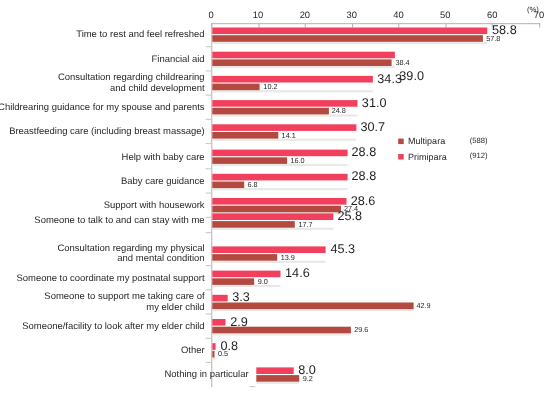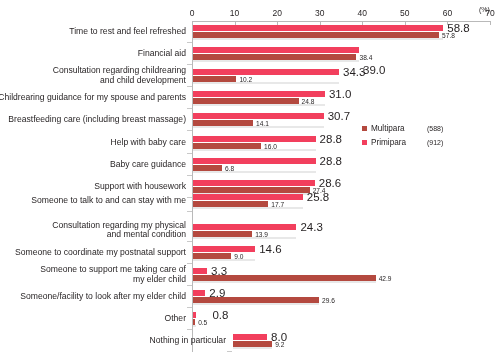--- a/index.html
+++ b/index.html
@@ -259,21 +259,21 @@
         <div class="val" style="left: 306.834px;">25.8</div>
         <div class="val-sm" style="left: 271.351px;">17.7</div>
       </div>
       <div class="row" style="top: 219.9px;">
         <div class="row-rule" style="top: 21px;"></div>
         <div class="cat-label two-line">Consultation regarding my physical
 and mental condition</div>
         <div class="bar-shadow" style="width: 103.449px;"></div>
         <div class="bar primi" style="width: 103.449px;"></div>
         <div class="bar multi" style="width: 59.1743px;"></div>
-        <div class="val" style="left: 300.449px;">24.3</div>
+        <div class="val" style="left: 300.449px;">45.3</div>
         <div class="val-sm" style="left: 255.174px;">13.9</div>
       </div>
       <div class="row" style="top: 242px;">
         <div class="row-rule" style="top: 21px;"></div>
         <div class="cat-label one-line">Someone to coordinate my postnatal support</div>
         <div class="bar-shadow" style="width: 62.1543px;"></div>
         <div class="bar primi" style="width: 62.1543px;"></div>
         <div class="bar multi" style="width: 38.3143px;"></div>
         <div class="val" style="left: 259.154px;">14.6</div>
         <div class="val-sm" style="left: 234.314px;">9.0</div>
@@ -296,21 +296,21 @@
         <div class="bar multi" style="width: 126.011px;"></div>
         <div class="val" style="left: 209.346px;">2.9</div>
         <div class="val-sm" style="left: 322.011px;">29.6</div>
       </div>
       <div class="row" style="top: 308.3px;">
         <div class="row-rule" style="top: 21px;"></div>
         <div class="cat-label one-line">Other</div>
         <div class="bar-shadow" style="width: 3.40571px;"></div>
         <div class="bar primi" style="width: 3.40571px;"></div>
         <div class="bar multi" style="width: 2.12857px;"></div>
-        <div class="val" style="left: 200.406px; margin-left: 12px;">0.8</div>
+        <div class="val" style="left: 200.406px;">0.8</div>
         <div class="val-sm" style="left: 198.129px;">0.5</div>
       </div>
       <div class="row" style="top: 330.4px; margin-left: 40px;">
         <div class="row-rule" style="top: 21px;"></div>
         <div class="cat-label one-line">Nothing in particular</div>
         <div class="bar-shadow" style="width: 39.1657px;"></div>
         <div class="bar primi" style="width: 34.0571px;"></div>
         <div class="bar multi" style="width: 39.1657px;"></div>
         <div class="val" style="left: 231.057px;">8.0</div>
         <div class="val-sm" style="left: 235.166px;">9.2</div>

